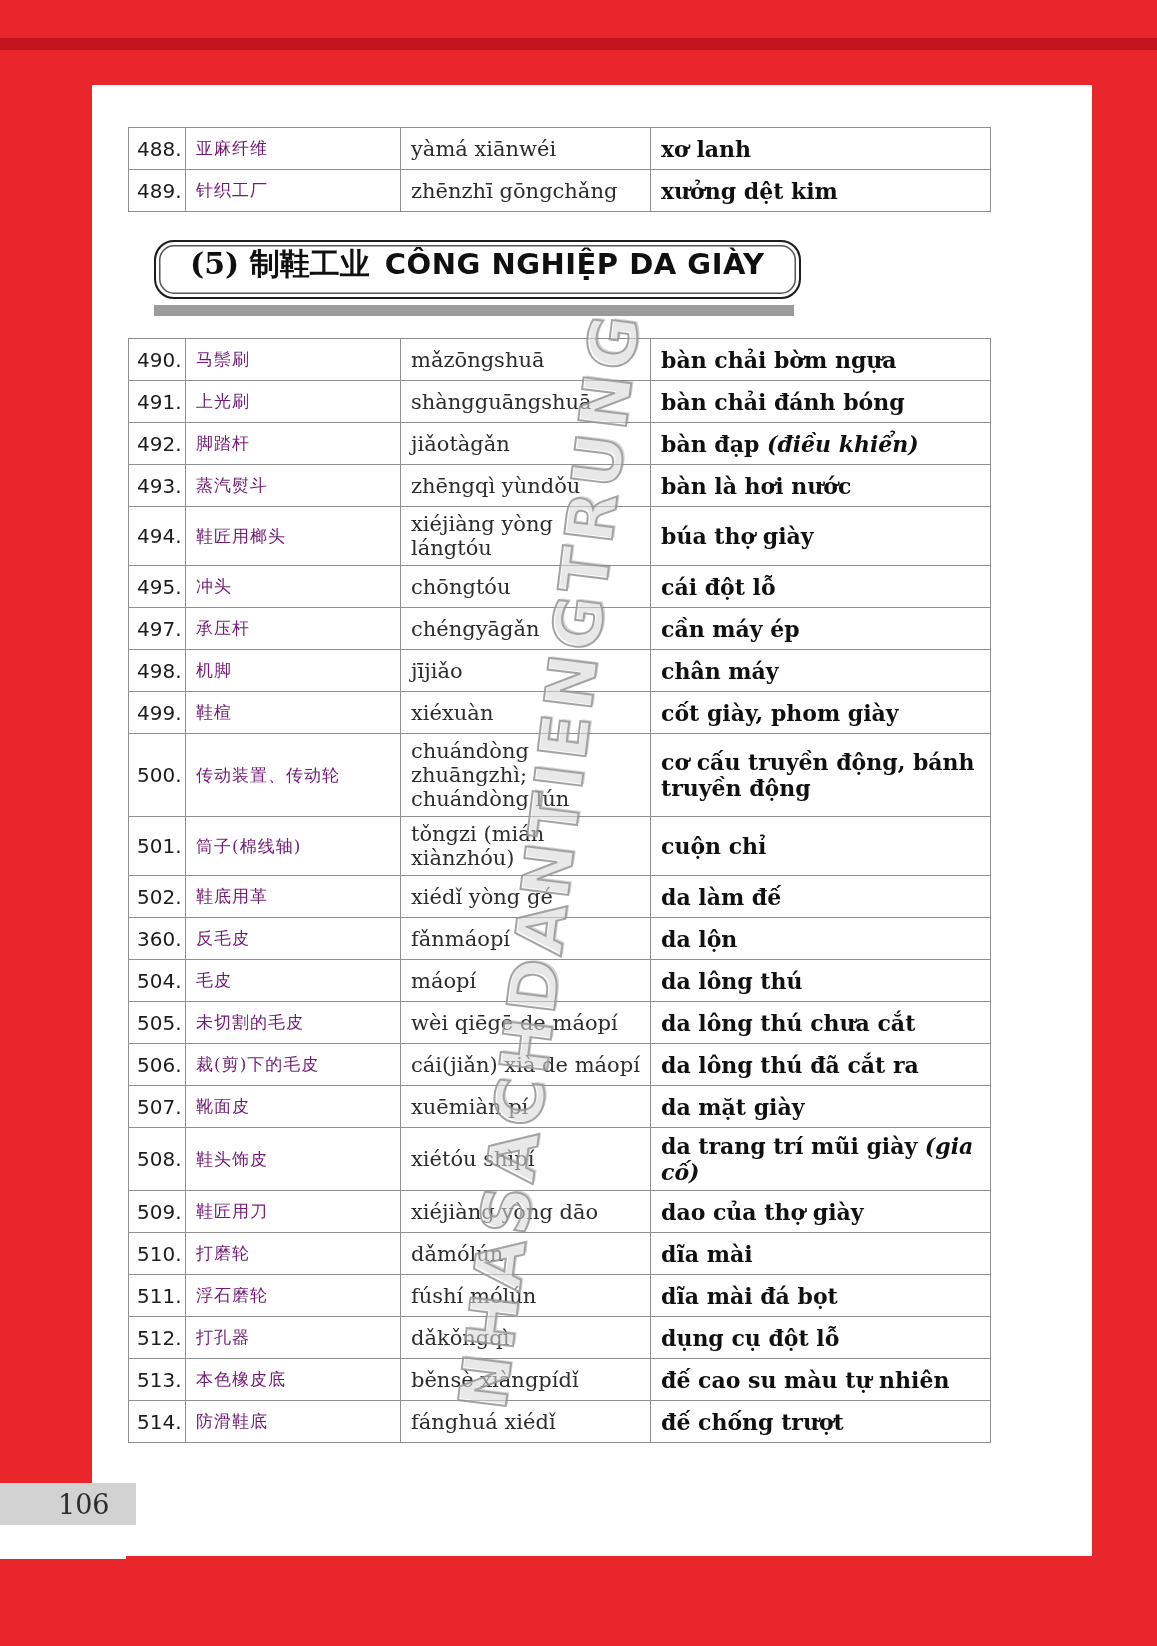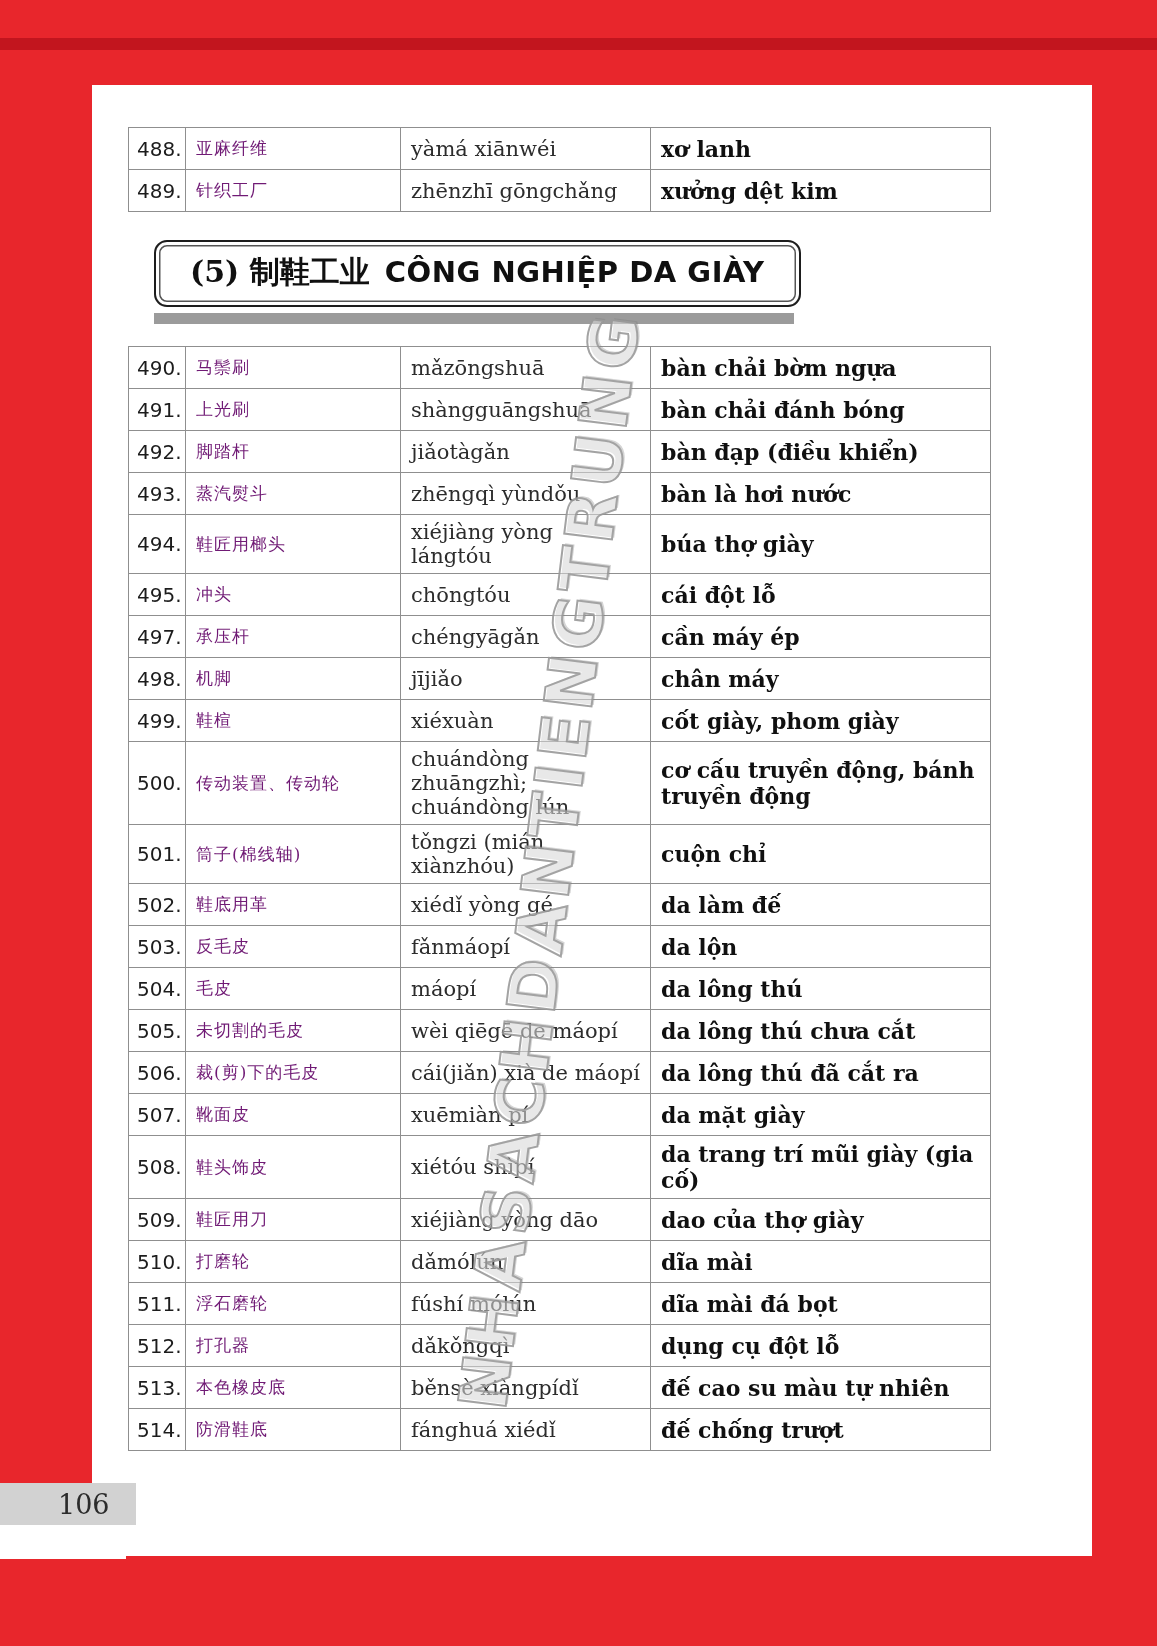--- a/index.html
+++ b/index.html
@@ -49,28 +49,28 @@
     letter-spacing:1px;
   }
   .c-py{
     font-size:21px;color:#2c2c2c;
     font-family:"DejaVu Serif","Liberation Serif",serif;
   }
   .c-vi{
     font-size:22px;color:#101010;font-weight:600;
     font-family:"DejaVu Serif","Liberation Serif",serif;
   }
-  .c-vi .note{}
+  .c-vi .note{font-style:italic;}
   .banner{
     display:inline-block;
     margin:28px 0 0 26px;
     border:2.5px solid #1d1d1d;
-    border-radius:13px;
+    border-radius:20px;
     background:#fff;
-    padding:10px 34px 12px 34px;
+    padding:2px 34px 12px 34px;
     box-shadow:inset 0 0 0 3px #ffffff, inset 0 0 0 4.5px #555;
     white-space:nowrap;
     position:relative;
     z-index:2;
   }
   .banner .zh{
     font-size:30px;font-weight:700;color:#101010;
     font-family:"DejaVu Serif","Liberation Serif",serif;
     margin-right:10px;
   }
@@ -254,21 +254,21 @@
   </tr>
           <tr>
     <td class="c-num">502.</td>
     <td class="c-zh">鞋底用革</td>
     <td class="c-py">xiédǐ yòng gé</td>
     <td class="c-vi">
       <span>da làm đế</span>
     </td>
   </tr>
           <tr>
-    <td class="c-num">503.</td>
+    <td class="c-num">360.</td>
     <td class="c-zh">反毛皮</td>
     <td class="c-py">fǎnmáopí</td>
     <td class="c-vi">
       <span>da lộn</span>
     </td>
   </tr>
           <tr>
     <td class="c-num">504.</td>
     <td class="c-zh">毛皮</td>
     <td class="c-py">máopí</td>

